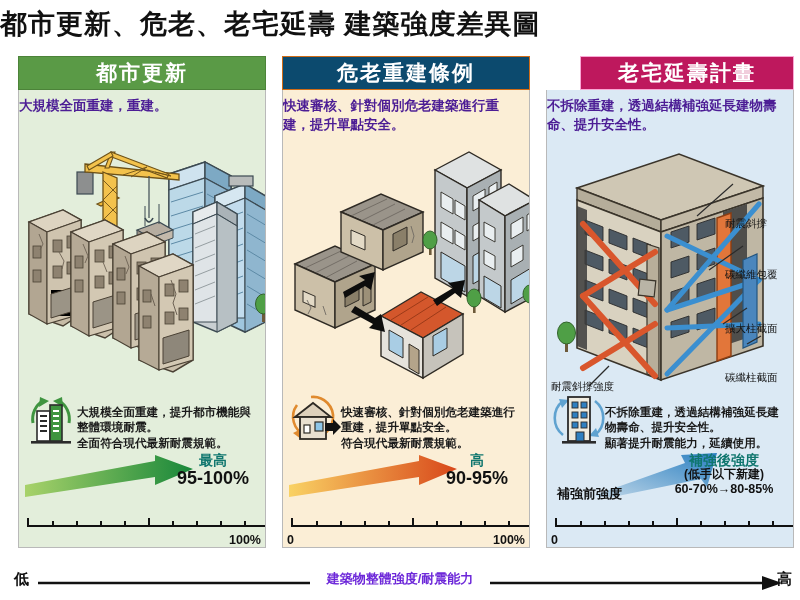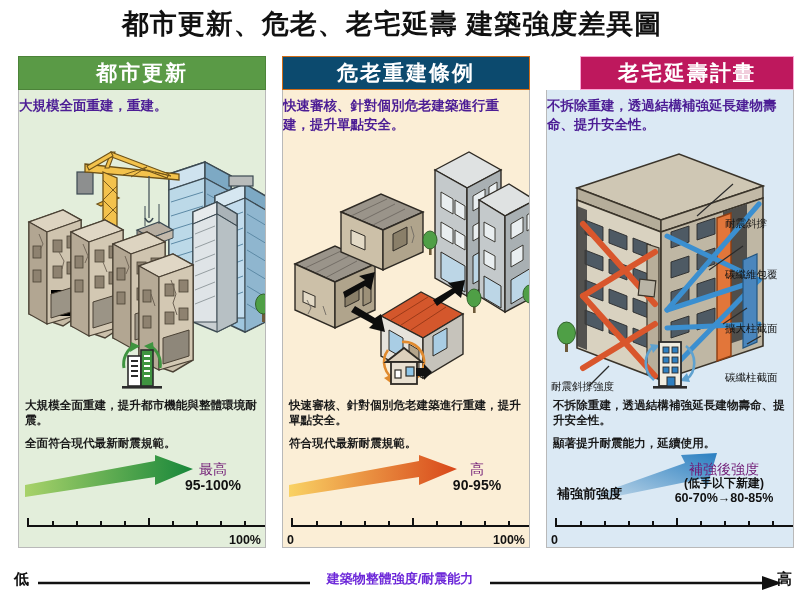--- a/index.html
+++ b/index.html
@@ -5,21 +5,21 @@
   html,body{margin:0;padding:0;}
   body{
     width:800px;height:600px;
     background:#ffffff;
     font-family:"Liberation Sans","DejaVu Sans",sans-serif;
     overflow:hidden;
     position:relative;
   }
   #page-title{
     position:absolute;top:6px;left:0;width:784px;
-    text-align:center;
+    text-align:left;
     font-size:27px;font-weight:bold;color:#111;
     letter-spacing:1px;
     white-space:nowrap;
   }
   .column{
     position:absolute;
     top:56px;
     width:258px;
     height:492px;
     box-sizing:border-box;
@@ -59,40 +59,40 @@
     z-index:6;
   }
 
   .art{
     position:absolute;left:0;right:0;top:44px;height:280px;
   }
 
   
   .summary{
     position:absolute;left:6px;right:6px;bottom:96px;
-    display:flex;align-items:center;flex-direction:column;
+    display:flex;align-items:flex-end;
   }
   .summary-icon{width:52px;height:62px;flex:0 0 52px;position:relative;}
   .summary-text{flex:1;padding-top:1px;}
   .summary-line{
     font-size:11.6px;font-weight:bold;color:#1a1a1a;line-height:1.36;
   }
-  .summary-line.second{margin-top:7px;}
+  .summary-line.second{}
 
   
   .gauge{
     position:absolute;left:6px;right:4px;bottom:30px;height:62px;
   }
   .gauge-arrow{position:absolute;left:0;top:0;width:168px;height:46px;}
   .gauge-label{
     position:absolute;right:2px;top:-2px;text-align:center;width:92px;
   }
-  .gauge-label .big{font-size:14px;font-weight:normal;color:#701a75;line-height:1.1;margin-top:9px;}
+  .gauge-label .big{font-size:14px;font-weight:bold;color:#0f766e;line-height:1.1;}
   .gauge-label .sub{font-size:12px;font-weight:bold;color:#111;line-height:1.15;}
-  .gauge-label .rng{font-size:14px;font-weight:bold;color:#111;line-height:1.2;white-space:nowrap;}
+  .gauge-label .rng{font-size:18px;font-weight:bold;color:#111;line-height:1.2;white-space:nowrap;}
   #col-longevity .gauge-label{width:130px;right:0;}
   #col-longevity .gauge-label .rng{font-size:12.5px;}
 
   .pre-label{
     position:absolute;left:4px;bottom:14px;
     font-size:13px;font-weight:bold;color:#111;white-space:nowrap;
   }
 
   .ruler{position:absolute;left:6px;right:4px;bottom:16px;height:14px;}
   .axis-num{

